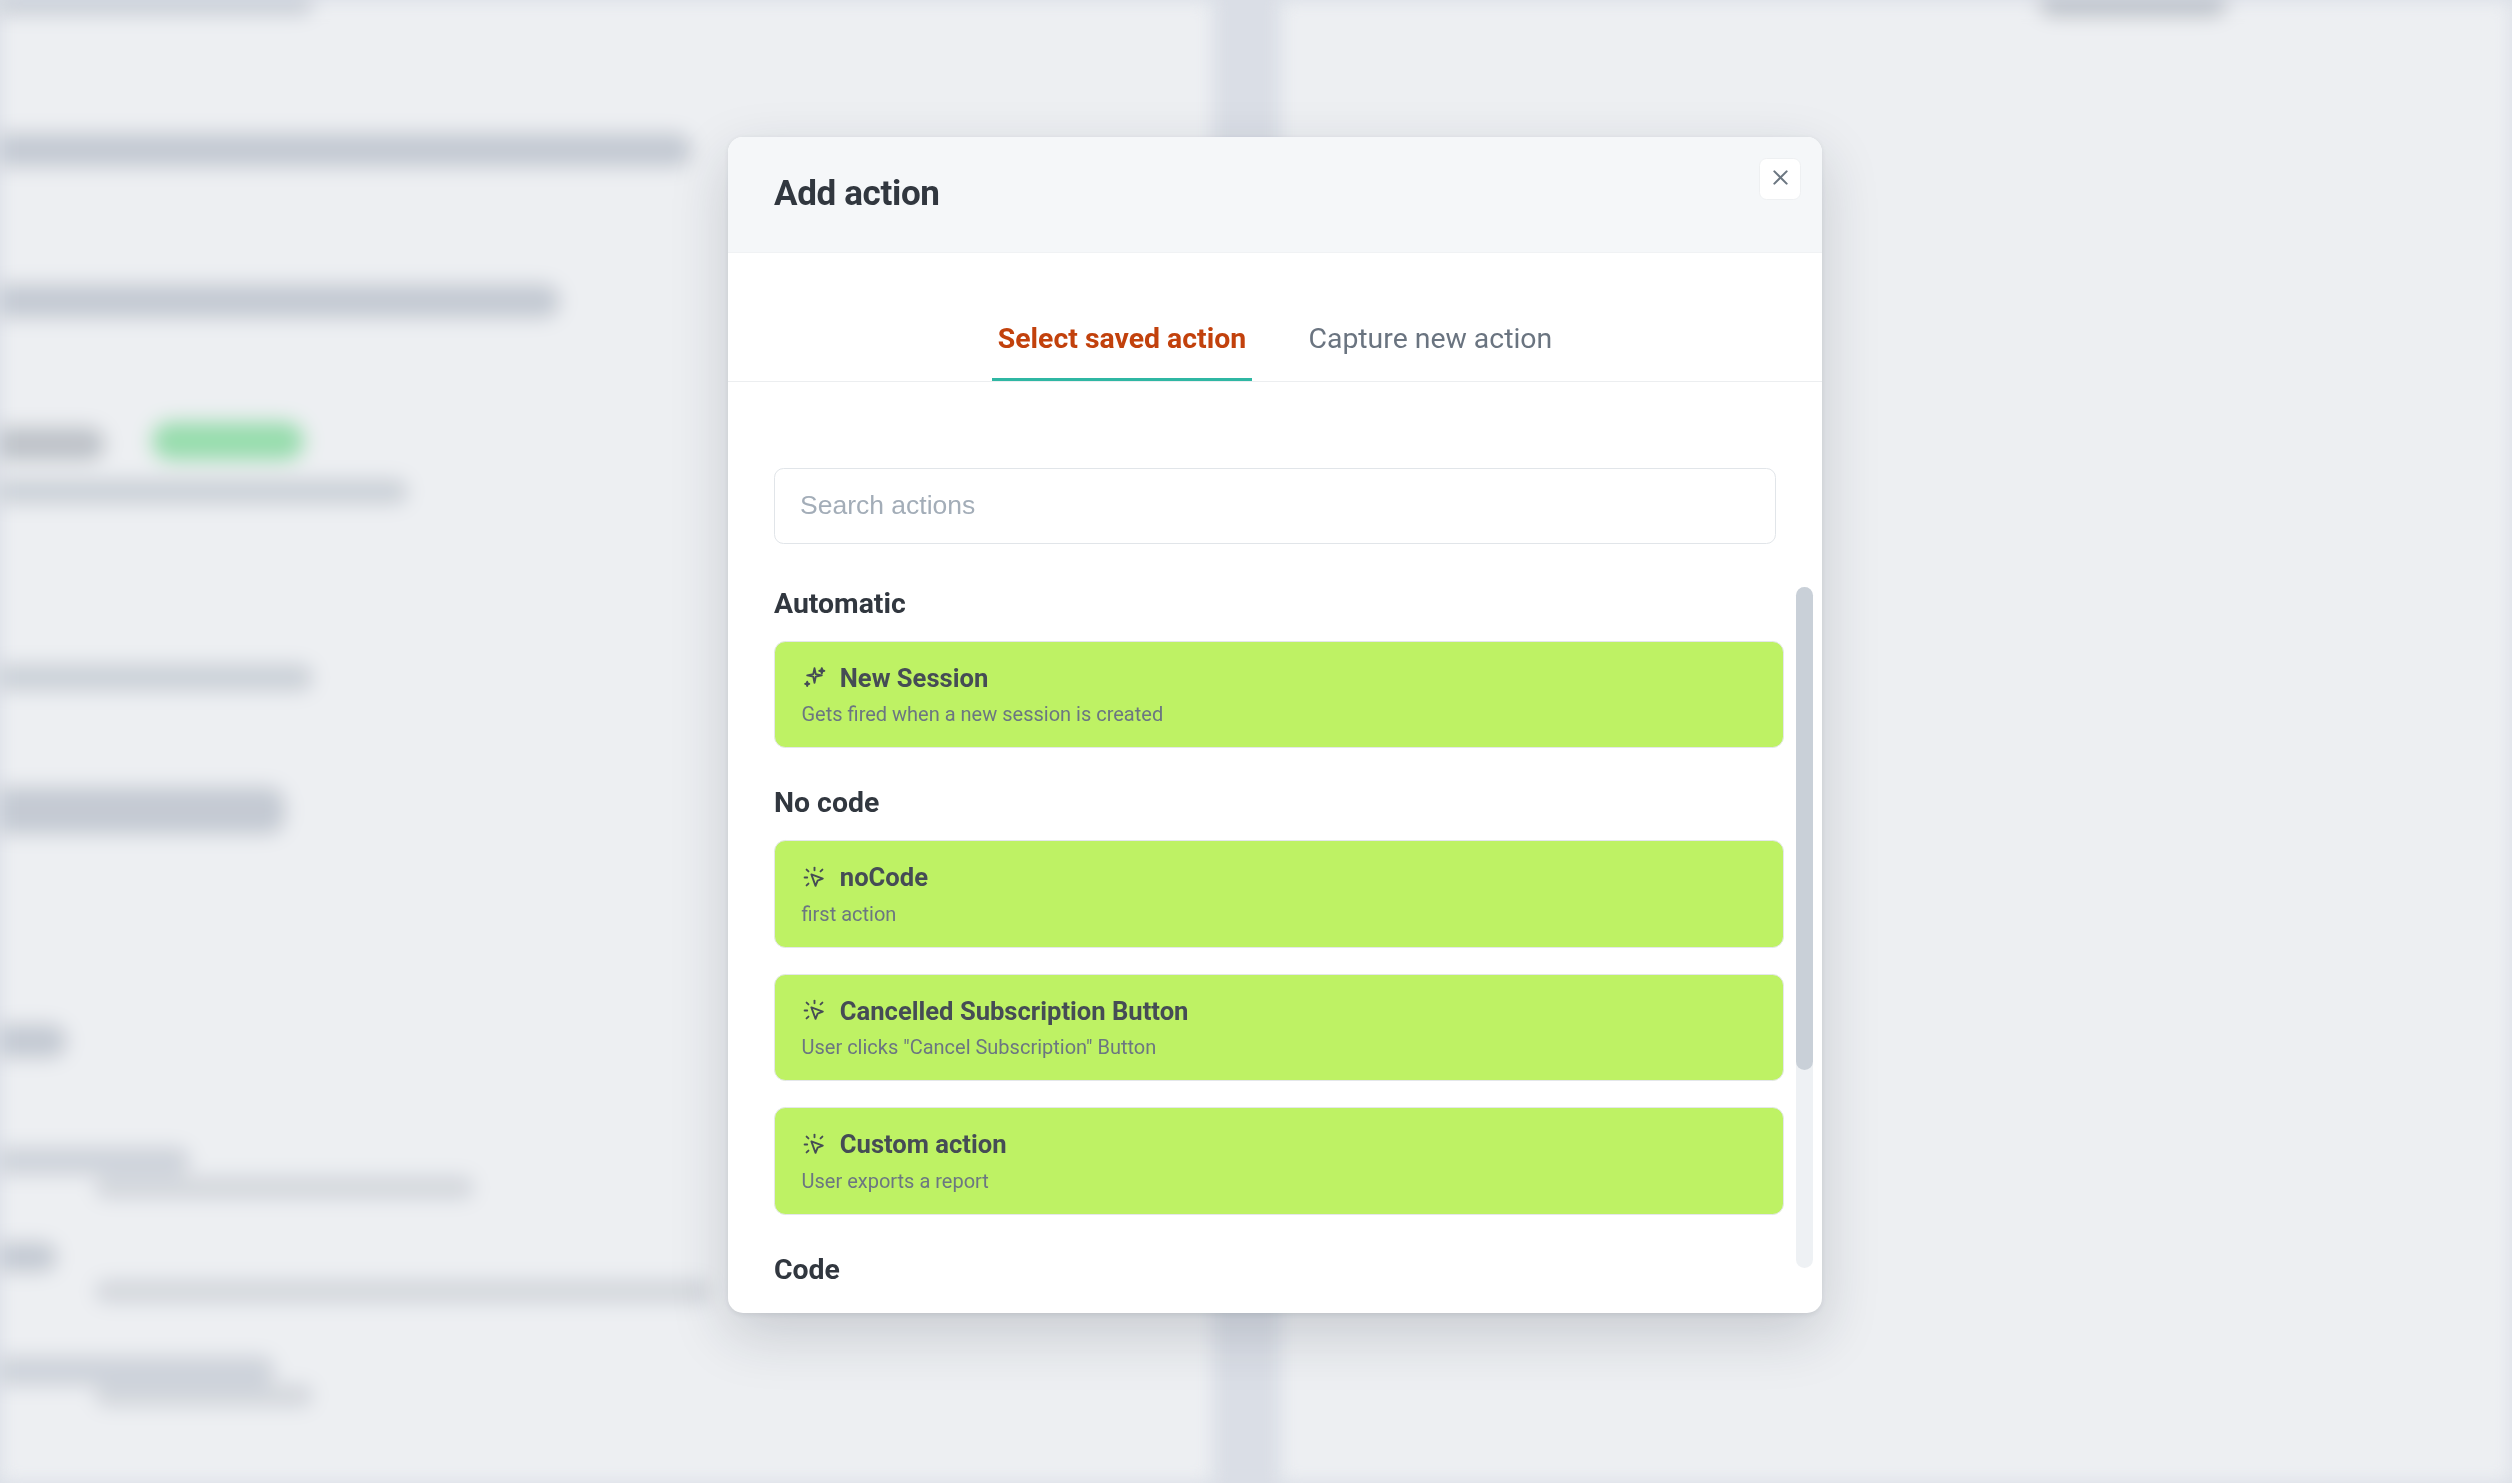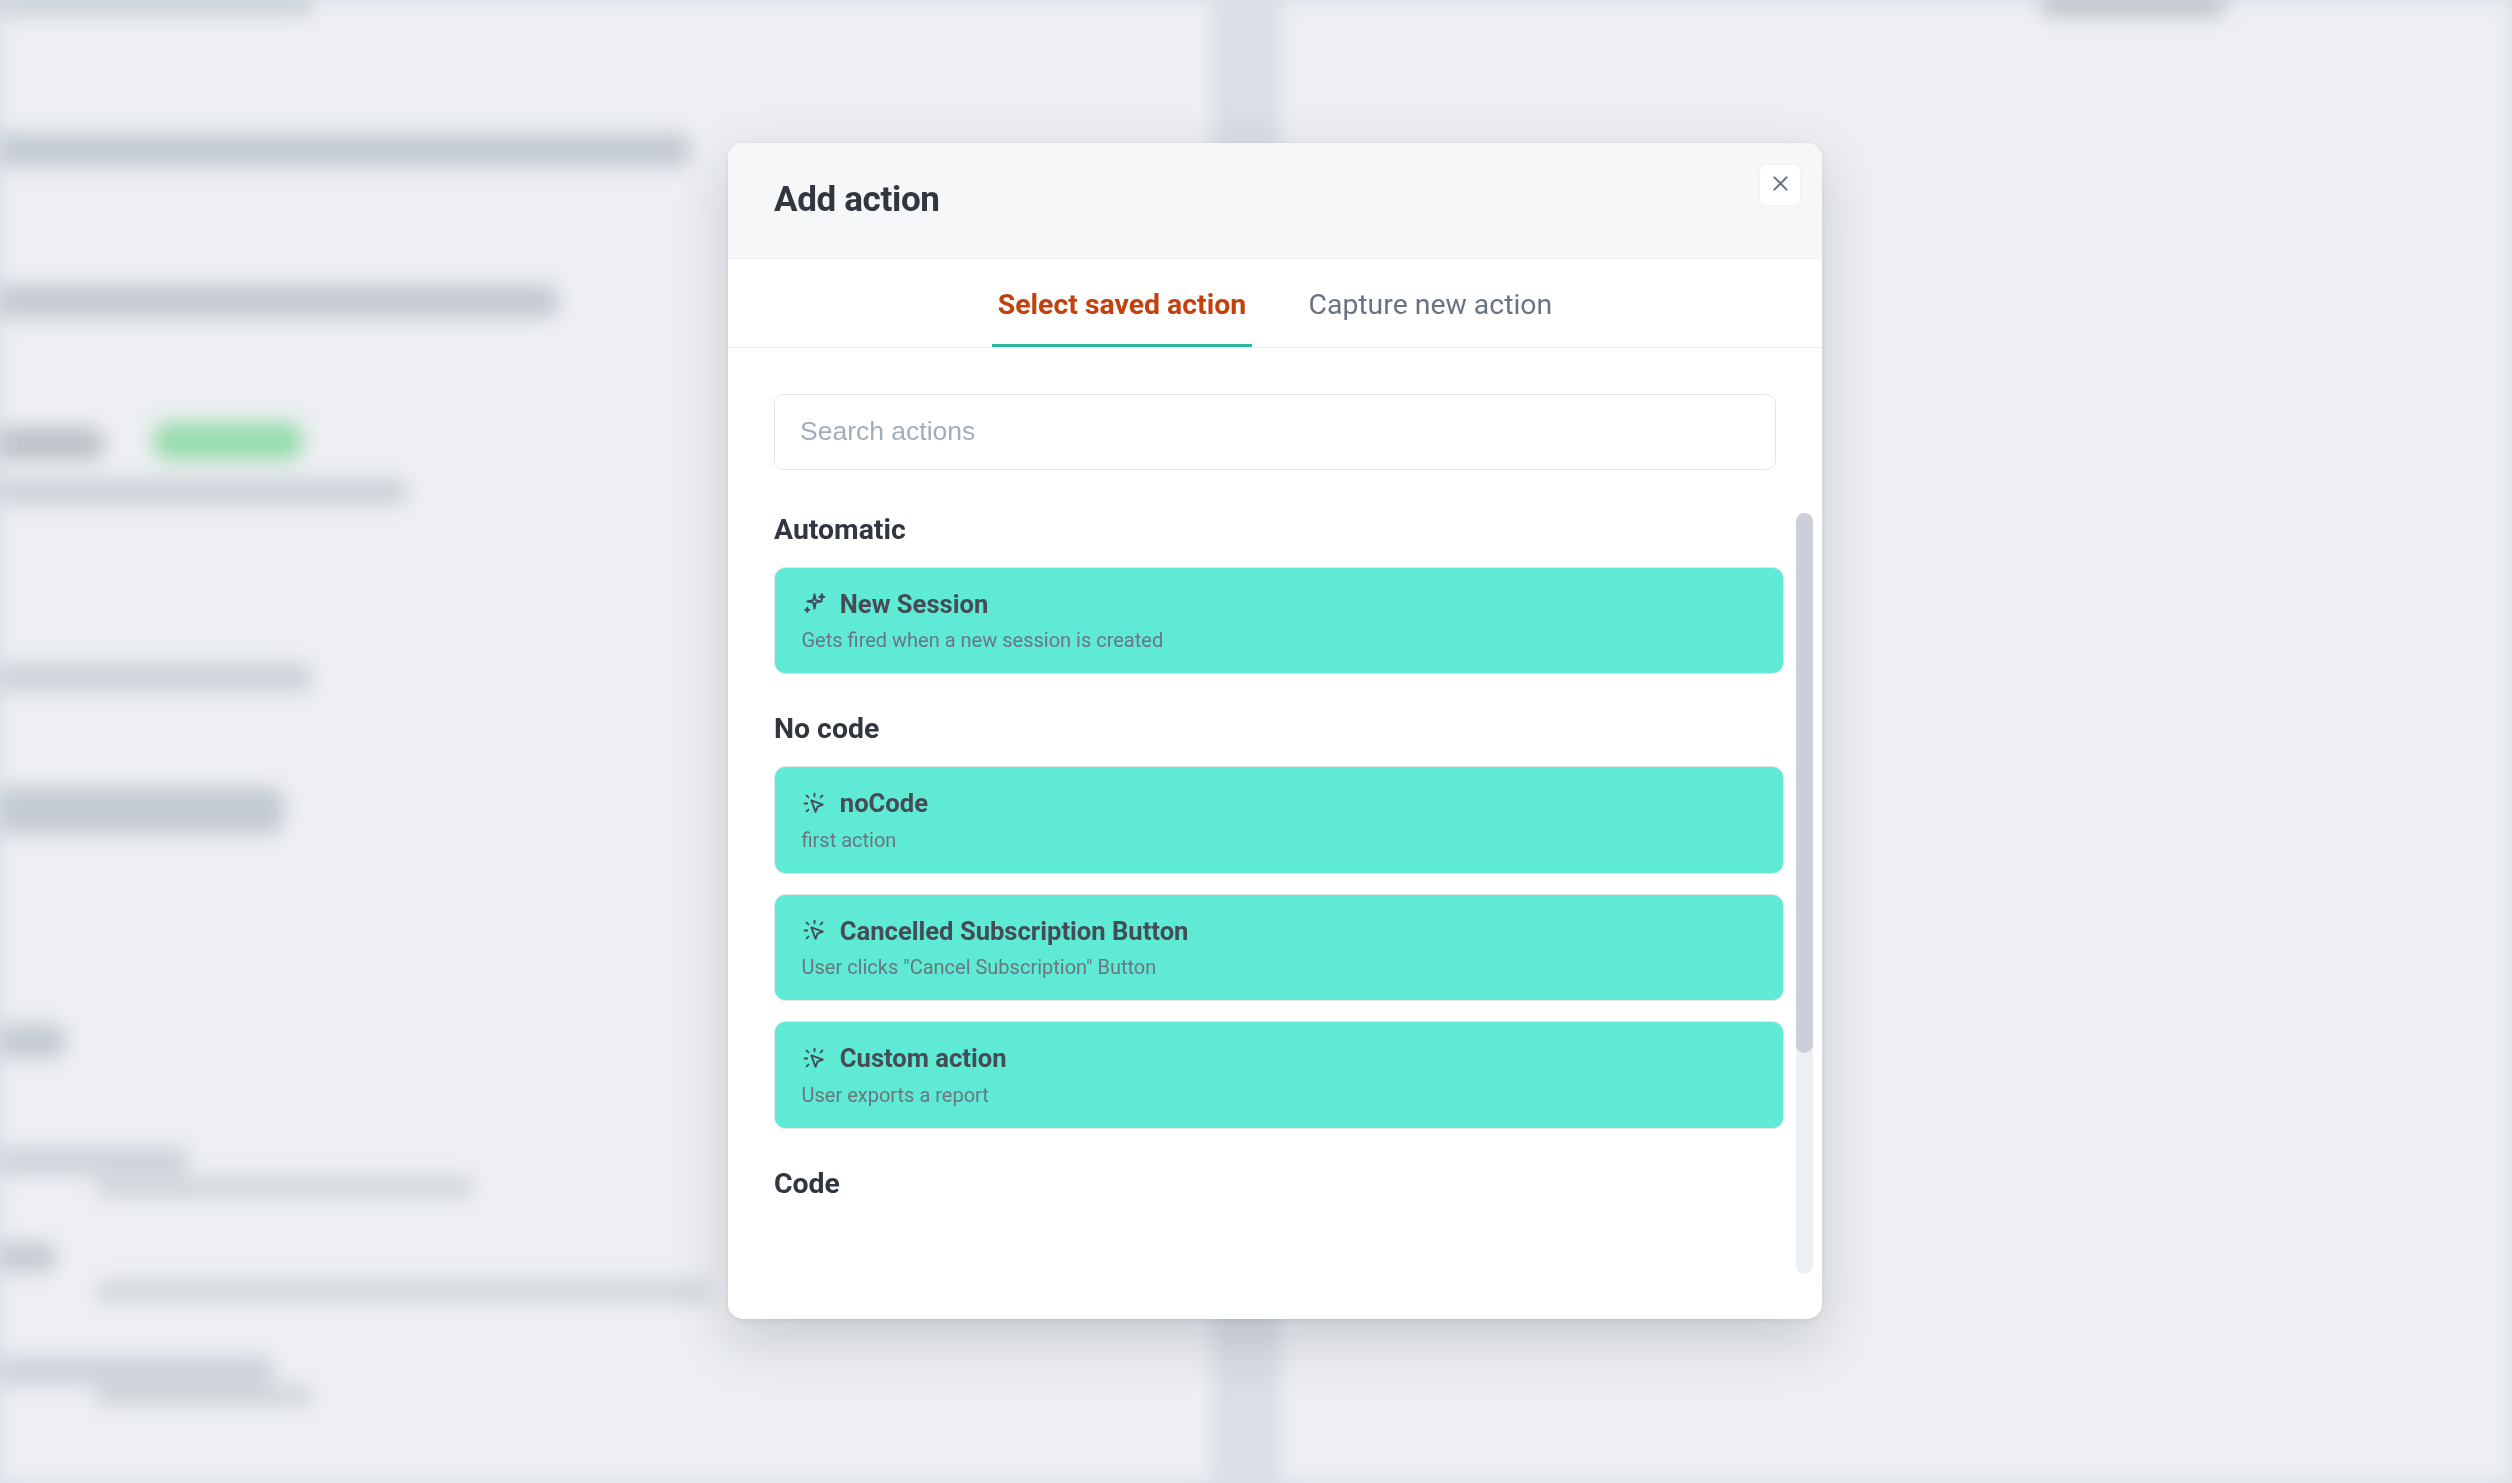--- a/index.html
+++ b/index.html
@@ -60,29 +60,30 @@
   
   .overlay-dim {
     position: absolute; inset: 0;
     background: rgba(20, 30, 45, 0.04);
   }
 
   
   .modal {
     position: absolute;
     left: 728px;
-    top: 143px;
+    top: 137px;
     width: 1094px;
     height: 1176px;
     background: #fff;
     border-radius: 15px;
     box-shadow: 0 21px 57px rgba(27, 38, 55, 0.18), 0 1.9px 5.7px rgba(27,38,55,0.08);
     overflow: hidden;
     display: flex;
     flex-direction: column;
+    gap: 40px;
   }
 
   .modal-header {
     position: relative;
     background: #f5f7f9;
     padding: 36px 46px 38px 46px;
     border-bottom: 0.9px solid #f0f2f4;
   }
   .modal-title {
     font-size: 35px;
@@ -163,23 +164,23 @@
     margin-bottom: 21px;
     margin-top: 0;
   }
   .group + .group { margin-top: 38px; }
   .group.cutoff { }
 
   .action-card {
     border: 1.9px solid #e4e7ea;
     border-radius: 11.4px;
     padding: 21px 26.5px 21px 26.5px;
-    margin-bottom: 20px;
+    margin-bottom: 26px;
     cursor: pointer;
-    background: #5eead4;
+    background: #bef264;
   }
   .card-top {
     display: flex;
     align-items: center;
     gap: 13.3px;
   }
   .card-title {
     font-size: 25.6px;
     font-weight: 700;
     color: #454c55;

